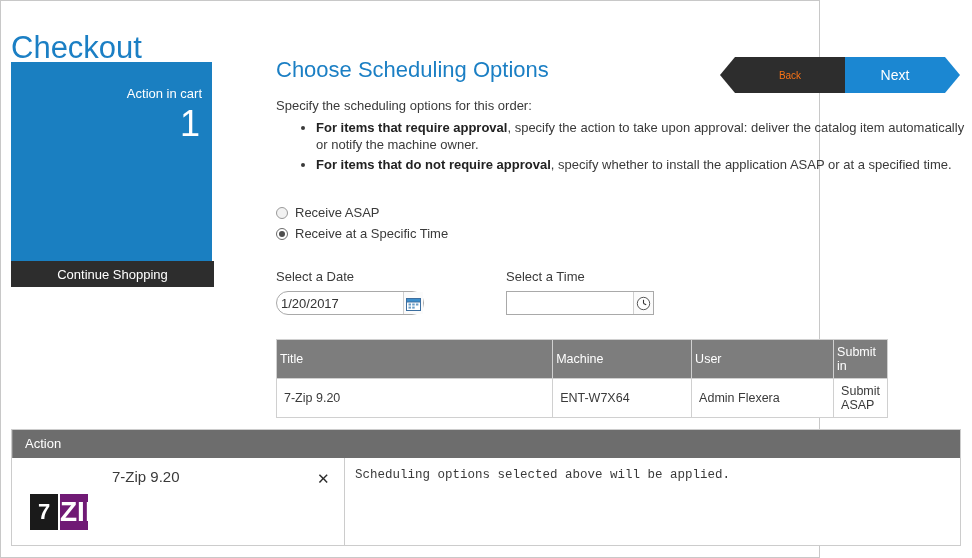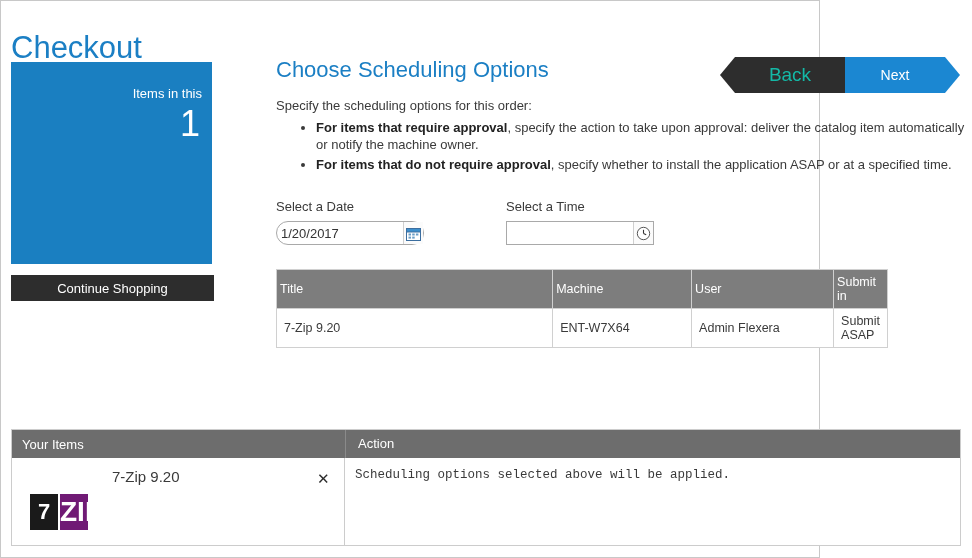--- a/index.html
+++ b/index.html
@@ -54,21 +54,21 @@
     position: absolute;
     right: 12px;
     top: 44px;
     font-size: 36px;
     line-height: 36px;
     font-weight: normal;
   }
   .continue-shopping {
     position: absolute;
     left: 10px;
-    top: 274px;
+    top: 260px;
     width: 203px;
     height: 26px;
     background: #2d2d2d;
     border: 1px solid #2d2d2d;
     color: #ffffff;
     font-size: 13px;
     font-family: "Liberation Sans", sans-serif;
     cursor: pointer;
     padding: 0;
   }
@@ -93,23 +93,23 @@
     width: 226px;
     height: 38px;
   }
   .btn-back {
     position: absolute;
     left: 0;
     top: 0;
     width: 110px;
     height: 36px;
     background: #2d2d2d;
-    color: #14b8a6;
+    color: #f97316;
     border: none;
-    font-size: 19px;
+    font-size: 10px;
     font-family: "Liberation Sans", sans-serif;
     cursor: pointer;
   }
   .btn-back::before {
     content: "";
     position: absolute;
     left: -15px;
     top: 0;
     width: 0;
     height: 0;
@@ -380,21 +380,21 @@
   }
 </style>
 </head>
 <body>
 
 <div class="page">
 
   <h1 class="page-title">Checkout</h1>
 
   <div class="cart-box">
-    <div class="cart-label">Items in this</div>
+    <div class="cart-label">Action in cart</div>
     <div class="cart-count">1</div>
   </div>
   <button class="continue-shopping">Continue Shopping</button>
 
   <div class="main">
 
     <div class="nav-buttons">
       <button class="btn-back">Back</button>
       <button class="btn-next">Next</button>
     </div>
@@ -405,20 +405,30 @@
 
     <ul class="bullets">
       <li>
         <b>For items that require approval</b><span>, specify the action to take upon approval: deliver the catalog item automatically or notify the machine owner.</span>
       </li>
       <li>
         <b>For items that do not require approval</b><span>, specify whether to install the application ASAP or at a specified time.</span>
       </li>
     </ul>
 
+    <div class="radio-group">
+      <div class="radio-row">
+        <span class="radio"></span>
+        <span class="radio-label">Receive ASAP</span>
+      </div>
+      <div class="radio-row">
+        <span class="radio checked"></span>
+        <span class="radio-label">Receive at a Specific Time</span>
+      </div>
+    </div>
 
     <div class="dt-row">
       <div class="dt-label date">Select a Date</div>
       <div class="field date">
         <input type="text" value="1/20/2017" style="">
         <span class="field-btn">
           <svg width="15" height="15" viewBox="0 0 15 15" aria-hidden="true">
             <rect x="0.5" y="2.5" width="14" height="12" fill="#ffffff" stroke="#3c6e9f"></rect>
             <rect x="0.5" y="2.5" width="14" height="3.5" fill="#3c8ecb" stroke="#3c6e9f"></rect>
             <rect x="2.5" y="7.5" width="2.5" height="2" fill="#6b9ec7"></rect>
@@ -458,21 +468,20 @@
           <td>ENT-W7X64</td>
           <td>Admin Flexera</td>
           <td>Submit ASAP</td>
         </tr>
       </tbody>
     </table>
   </div>
 
   <div class="items-panel">
     <div class="items-header">
-      <div class="col-items">Your Items</div>
       <div class="col-action">Action</div>
     </div>
     <div class="items-body">
       <div class="item-cell">
         <div class="item-name">7-Zip 9.20</div>
         <button class="item-remove">✕</button>
         <div class="item-icon">
           <div class="zip-badge">
             <span class="blk">7</span>
             <span class="wht">ZIP</span>

